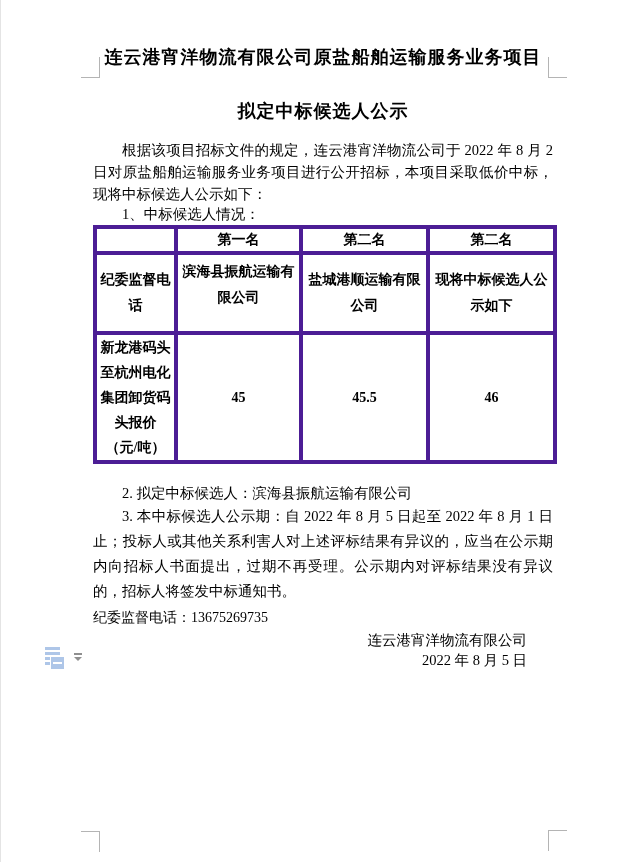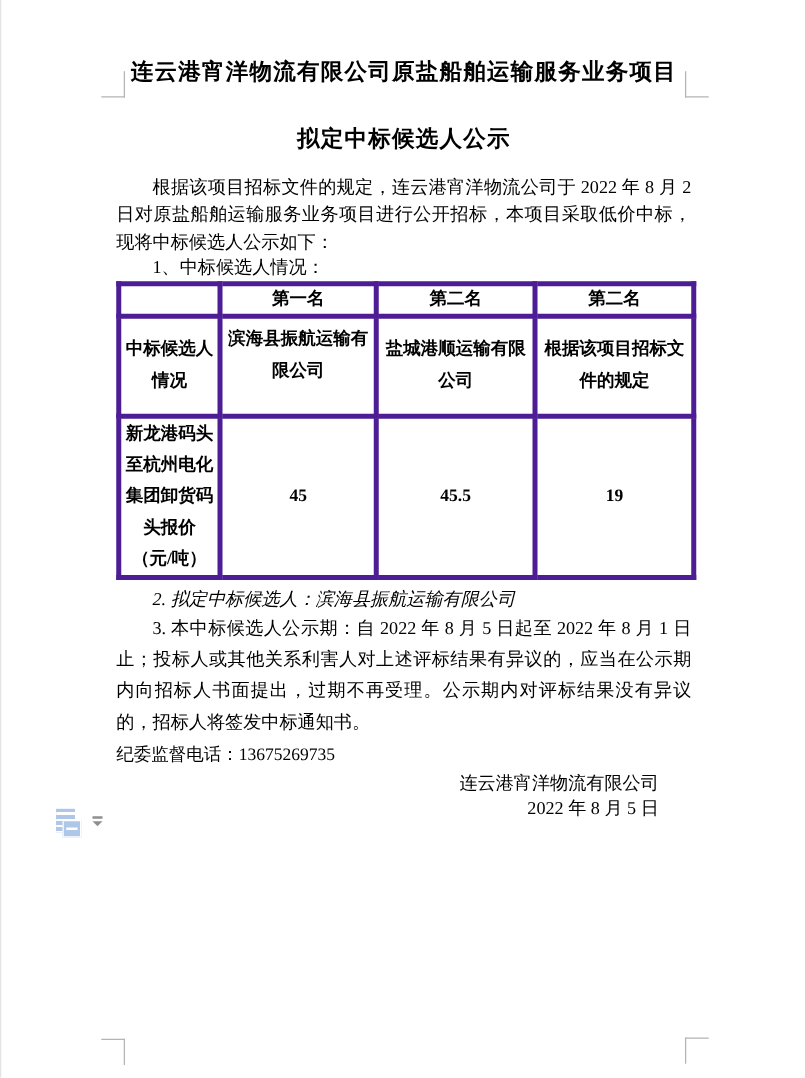--- a/index.html
+++ b/index.html
@@ -65,21 +65,21 @@
   table.bid th, table.bid td {
     border: 4px solid #4c1d95; font-weight: bold;
     text-align: center; vertical-align: middle;
     padding: 0 3px; line-height: 25px;
   }
   table.bid .hdr-row th { height: 26px; line-height: 22px; }
   table.bid .row-names td, table.bid .row-names th { height: 80px; line-height: 26px; }
   table.bid .row-price td, table.bid .row-price th { height: 125px; }
   table.bid td.top-align { vertical-align: top; padding-top: 4px; }
 
-  .sec2 { margin-top: 5px; font-size: 14.5px; line-height: 22px; text-indent: 2em; font-style: italic; }
+  .sec2 { margin-top: 18px; font-size: 14.5px; line-height: 22px; text-indent: 2em; }
   .sec3 { font-size: 14.5px; line-height: 25px; text-indent: 2em; text-align: justify; }
   .contact-line { font-size: 14px; line-height: 20px; }
   .contacts { margin-top: 4px; }
   .signature { margin-top: 2px; text-align: right; padding-right: 26px; }
   .signature div { font-size: 14.5px; line-height: 20px; }
 </style>
 </head>
 <body>
 
 <div class="crop crop-tl"></div>
@@ -113,30 +113,30 @@
         <col style="width:127px">
     </colgroup>
     <tbody>
         <tr class="hdr-row">
       <th></th>
       <th>第一名</th>
       <th>第二名</th>
       <th>第二名</th>
     </tr>
     <tr class="row-names">
-      <th>中标候选人情况</th>
+      <th>纪委监督电话</th>
       <td class="top-align">滨海县振航运输有限公司</td>
       <td>盐城港顺运输有限公司</td>
-      <td>根据该项目招标文件的规定</td>
+      <td>现将中标候选人公示如下</td>
     </tr>
     <tr class="row-price">
       <th>新龙港码头至杭州电化集团卸货码头报价（元/吨）</th>
       <td>45</td>
       <td>45.5</td>
-      <td>19</td>
+      <td>46</td>
     </tr>
   </tbody>
     </table>
 
   <p class="sec2">2. 拟定中标候选人：滨海县振航运输有限公司</p>
   <p class="sec3">3. 本中标候选人公示期：自 2022 年 8 月 5 日起至 2022 年 8 月 1 日止；投标人或其他关系利害人对上述评标结果有异议的，应当在公示期内向招标人书面提出，过期不再受理。公示期内对评标结果没有异议的，招标人将签发中标通知书。</p>
 
   <div class="contacts">
     <div class="contact-line">纪委监督电话：13675269735</div>
   </div>

